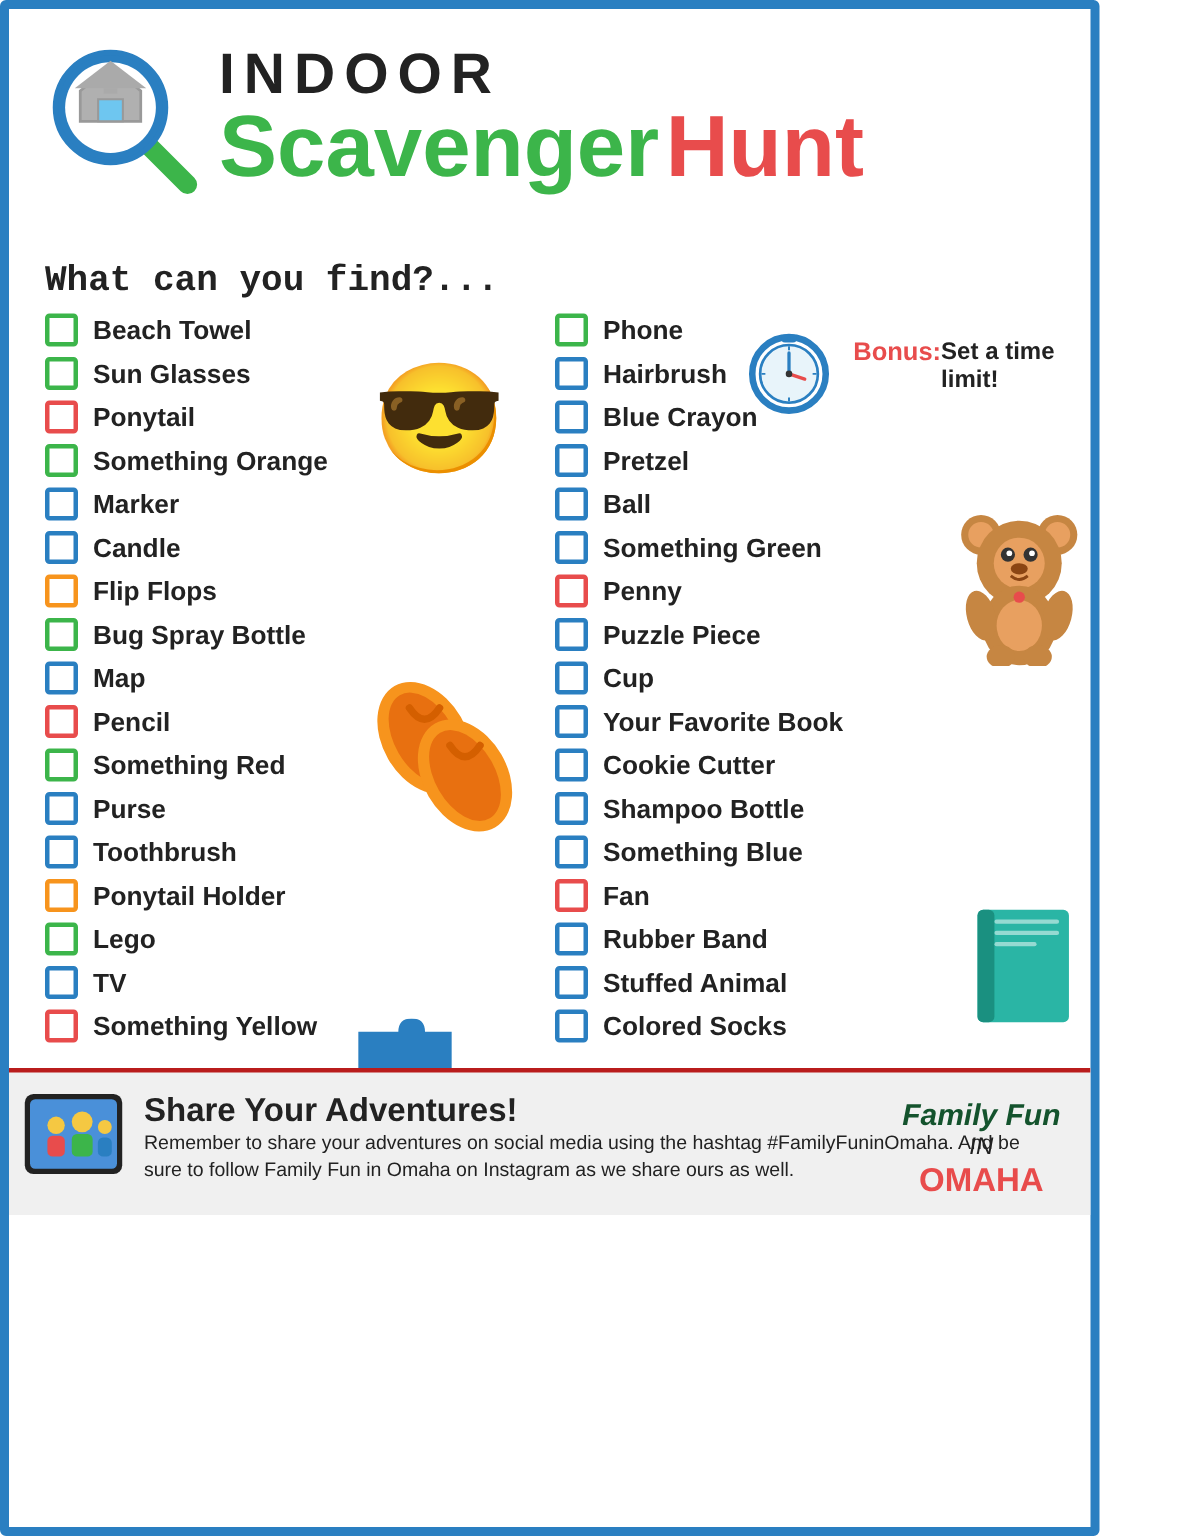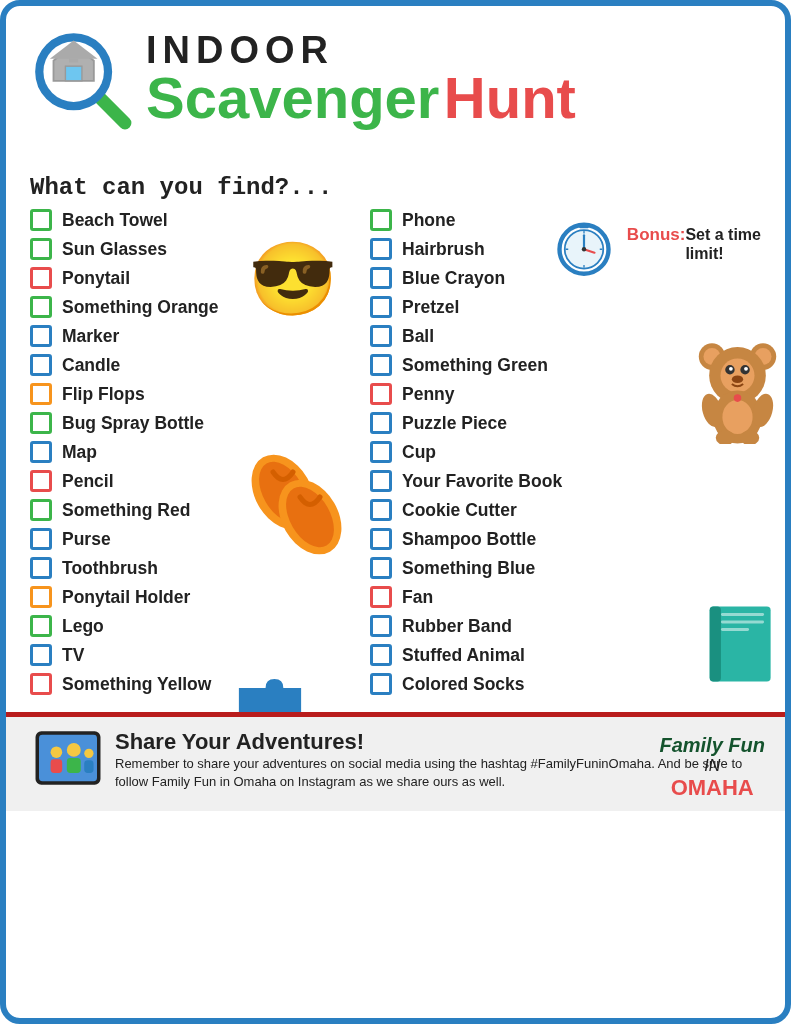--- a/index.html
+++ b/index.html
@@ -4,25 +4,25 @@
   <style>
     * { box-sizing: border-box; margin: 0; padding: 0; }
     body {
       width: 791px;
       min-height: 1024px;
       background: #fff;
       font-family: Arial, sans-serif;
       overflow-x: hidden;
     }
     .page {
-      width: 791px;
+      width: 733px;
       min-height: 1024px;
       background: #fff;
       border: 6px solid #2a7fc1;
-      border-radius: 20px;
+      border-radius: 4px;
       position: relative;
       padding: 0;
       overflow: hidden;
     }
 
     
     .header {
       display: flex;
       align-items: center;
       padding: 18px 20px 8px 20px;
@@ -141,25 +141,25 @@
     .emoji-sunglasses {
       position: absolute;
       font-size: 72px;
       left: 218px;
       top: 28px;
     }
 
     
     .footer {
       background: #f0f0f0;
-      padding: 12px 20px 12px 27px;
+      padding: 12px 20px 12px 8px;
       display: flex;
       align-items: flex-start;
       gap: 12px;
-      border-top: 5px solid #b91c1c;
+      border-top: 3px solid #b91c1c;
       position: relative;
     }
     .footer-phone-img {
       font-size: 52px;
       flex-shrink: 0;
     }
     .footer-text-area {
       flex: 1;
     }
     .share-title {

